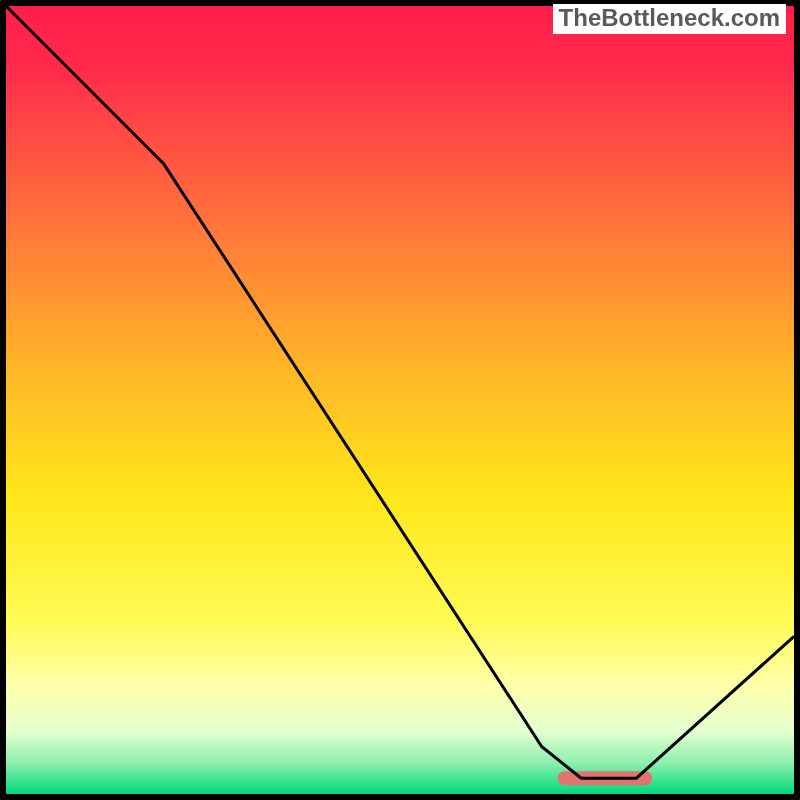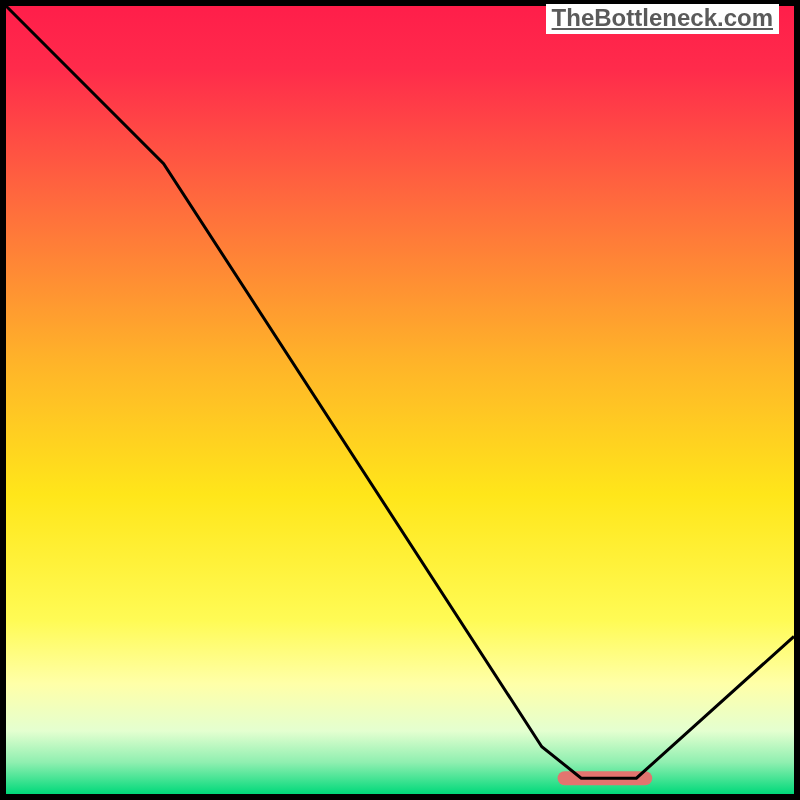--- a/index.html
+++ b/index.html
@@ -14,28 +14,27 @@
   .frame {
     position: relative;
     width: 800px;
     height: 800px;
     box-sizing: border-box;
     border: 6px solid #000;
   }
   .watermark {
     position: absolute;
     top: -2px;
-    right: 15px;
+    right: 8px;
     color: #5a5a5a;
     font-size: 24px;
     font-weight: 600;
     background: #fff;
     padding: 0 6px 2px 6px;
     z-index: 10;
-    text-decoration: underline;
   }
   svg {
     display: block;
     width: 788px;
     height: 788px;
   }
 </style>
 </head>
 <body>
 

